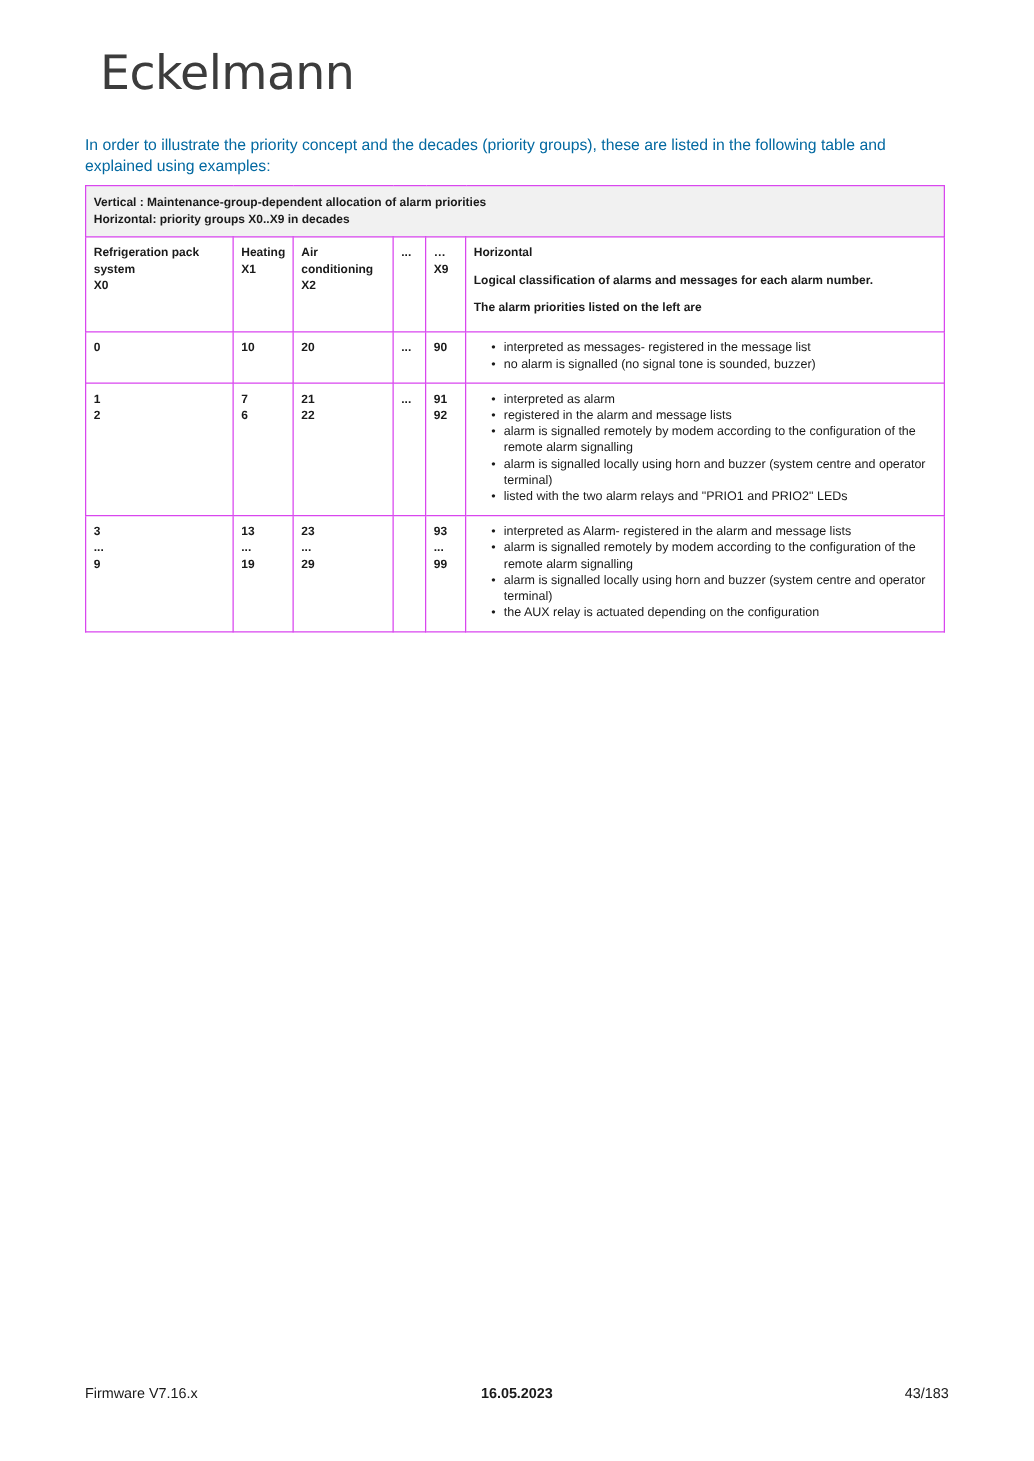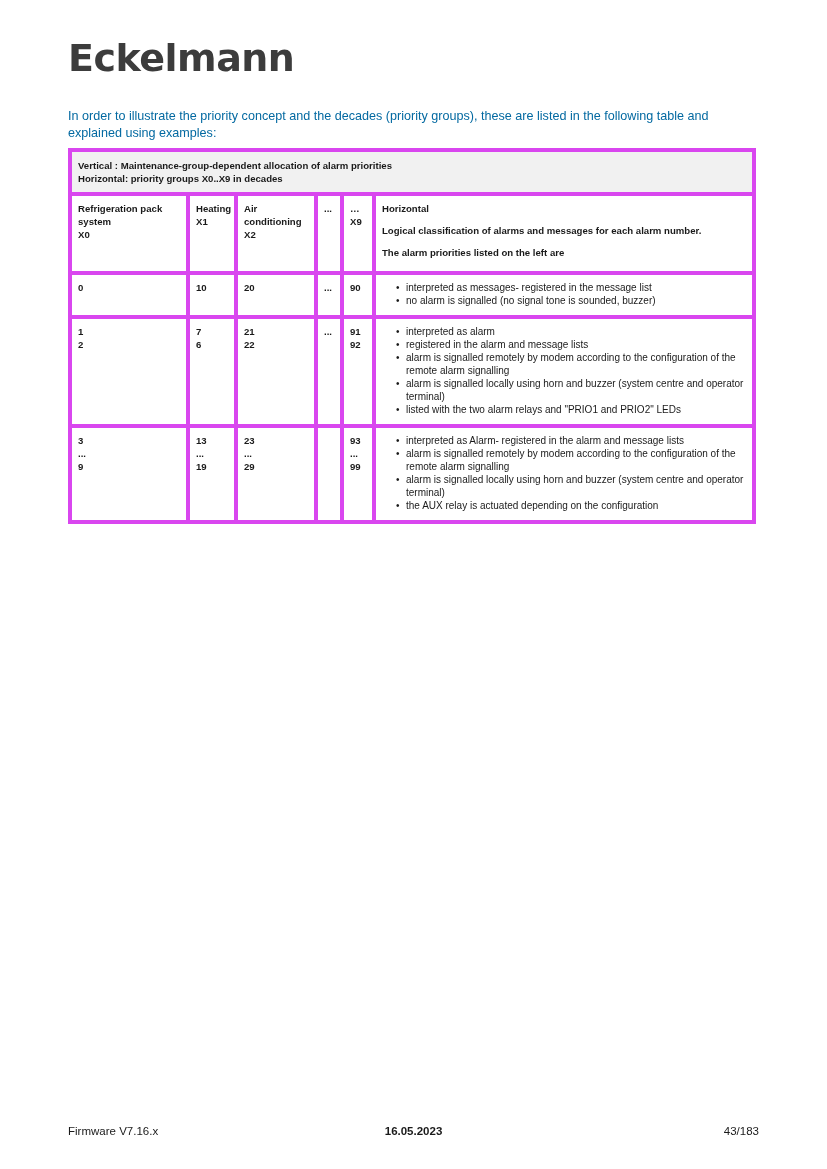--- a/index.html
+++ b/index.html
@@ -16,24 +16,24 @@
     overflow: hidden;
   }
   .page {
     position: relative;
     width: 827px;
     height: 1169px;
     box-sizing: border-box;
   }
   .logo {
     position: absolute;
-    left: 68px;
+    left: 80px;
     top: 36px;
     font-size: 38px;
-    font-weight: bold;
+    font-weight: normal;
     letter-spacing: -0.5px;
     color: #3c3c3c;
     font-family: "DejaVu Sans", sans-serif;
   }
   .intro {
     position: absolute;
     left: 68px;
     top: 108px;
     width: 690px;
     font-size: 12.6px;
@@ -43,21 +43,21 @@
   table.alarm-table {
     position: absolute;
     left: 68px;
     top: 148px;
     width: 688px;
     border-collapse: collapse;
     table-layout: fixed;
     font-size: 9.2px;
   }
   table.alarm-table td {
-    border: 4px solid #d946ef;
+    border: 1px solid #d946ef;
     vertical-align: top;
     padding: 6px 6px 8px 6px;
   }
   .banner-cell {
     background: #f1f1f1;
     font-weight: bold;
     font-size: 9.6px;
     line-height: 13px;
     padding: 7px 6px 7px 6px !important;
   }
@@ -95,25 +95,25 @@
   .hdr-desc p {
     margin: 0 0 9px 0;
   }
   .hdr-desc p:last-child {
     margin-bottom: 4px;
   }
   .footer {
     position: absolute;
     left: 68px;
     right: 68px;
-    bottom: 32px;
+    bottom: 48px;
     font-size: 11.5px;
     color: #1a1a1a;
     display: flex;
-    justify-content: flex-end;
+    justify-content: space-between;
     align-items: baseline;
     margin-top: 44px;
   }
   .footer .f-left { width: 33%; text-align: left; }
   .footer .f-center { width: 34%; text-align: center; font-weight: bold; }
   .footer .f-right { width: 33%; text-align: right; }
   .col-x0 { width: 118px; }
   .col-x1 { width: 48px; }
   .col-x2 { width: 80px; }
   .col-dots { width: 26px; }

